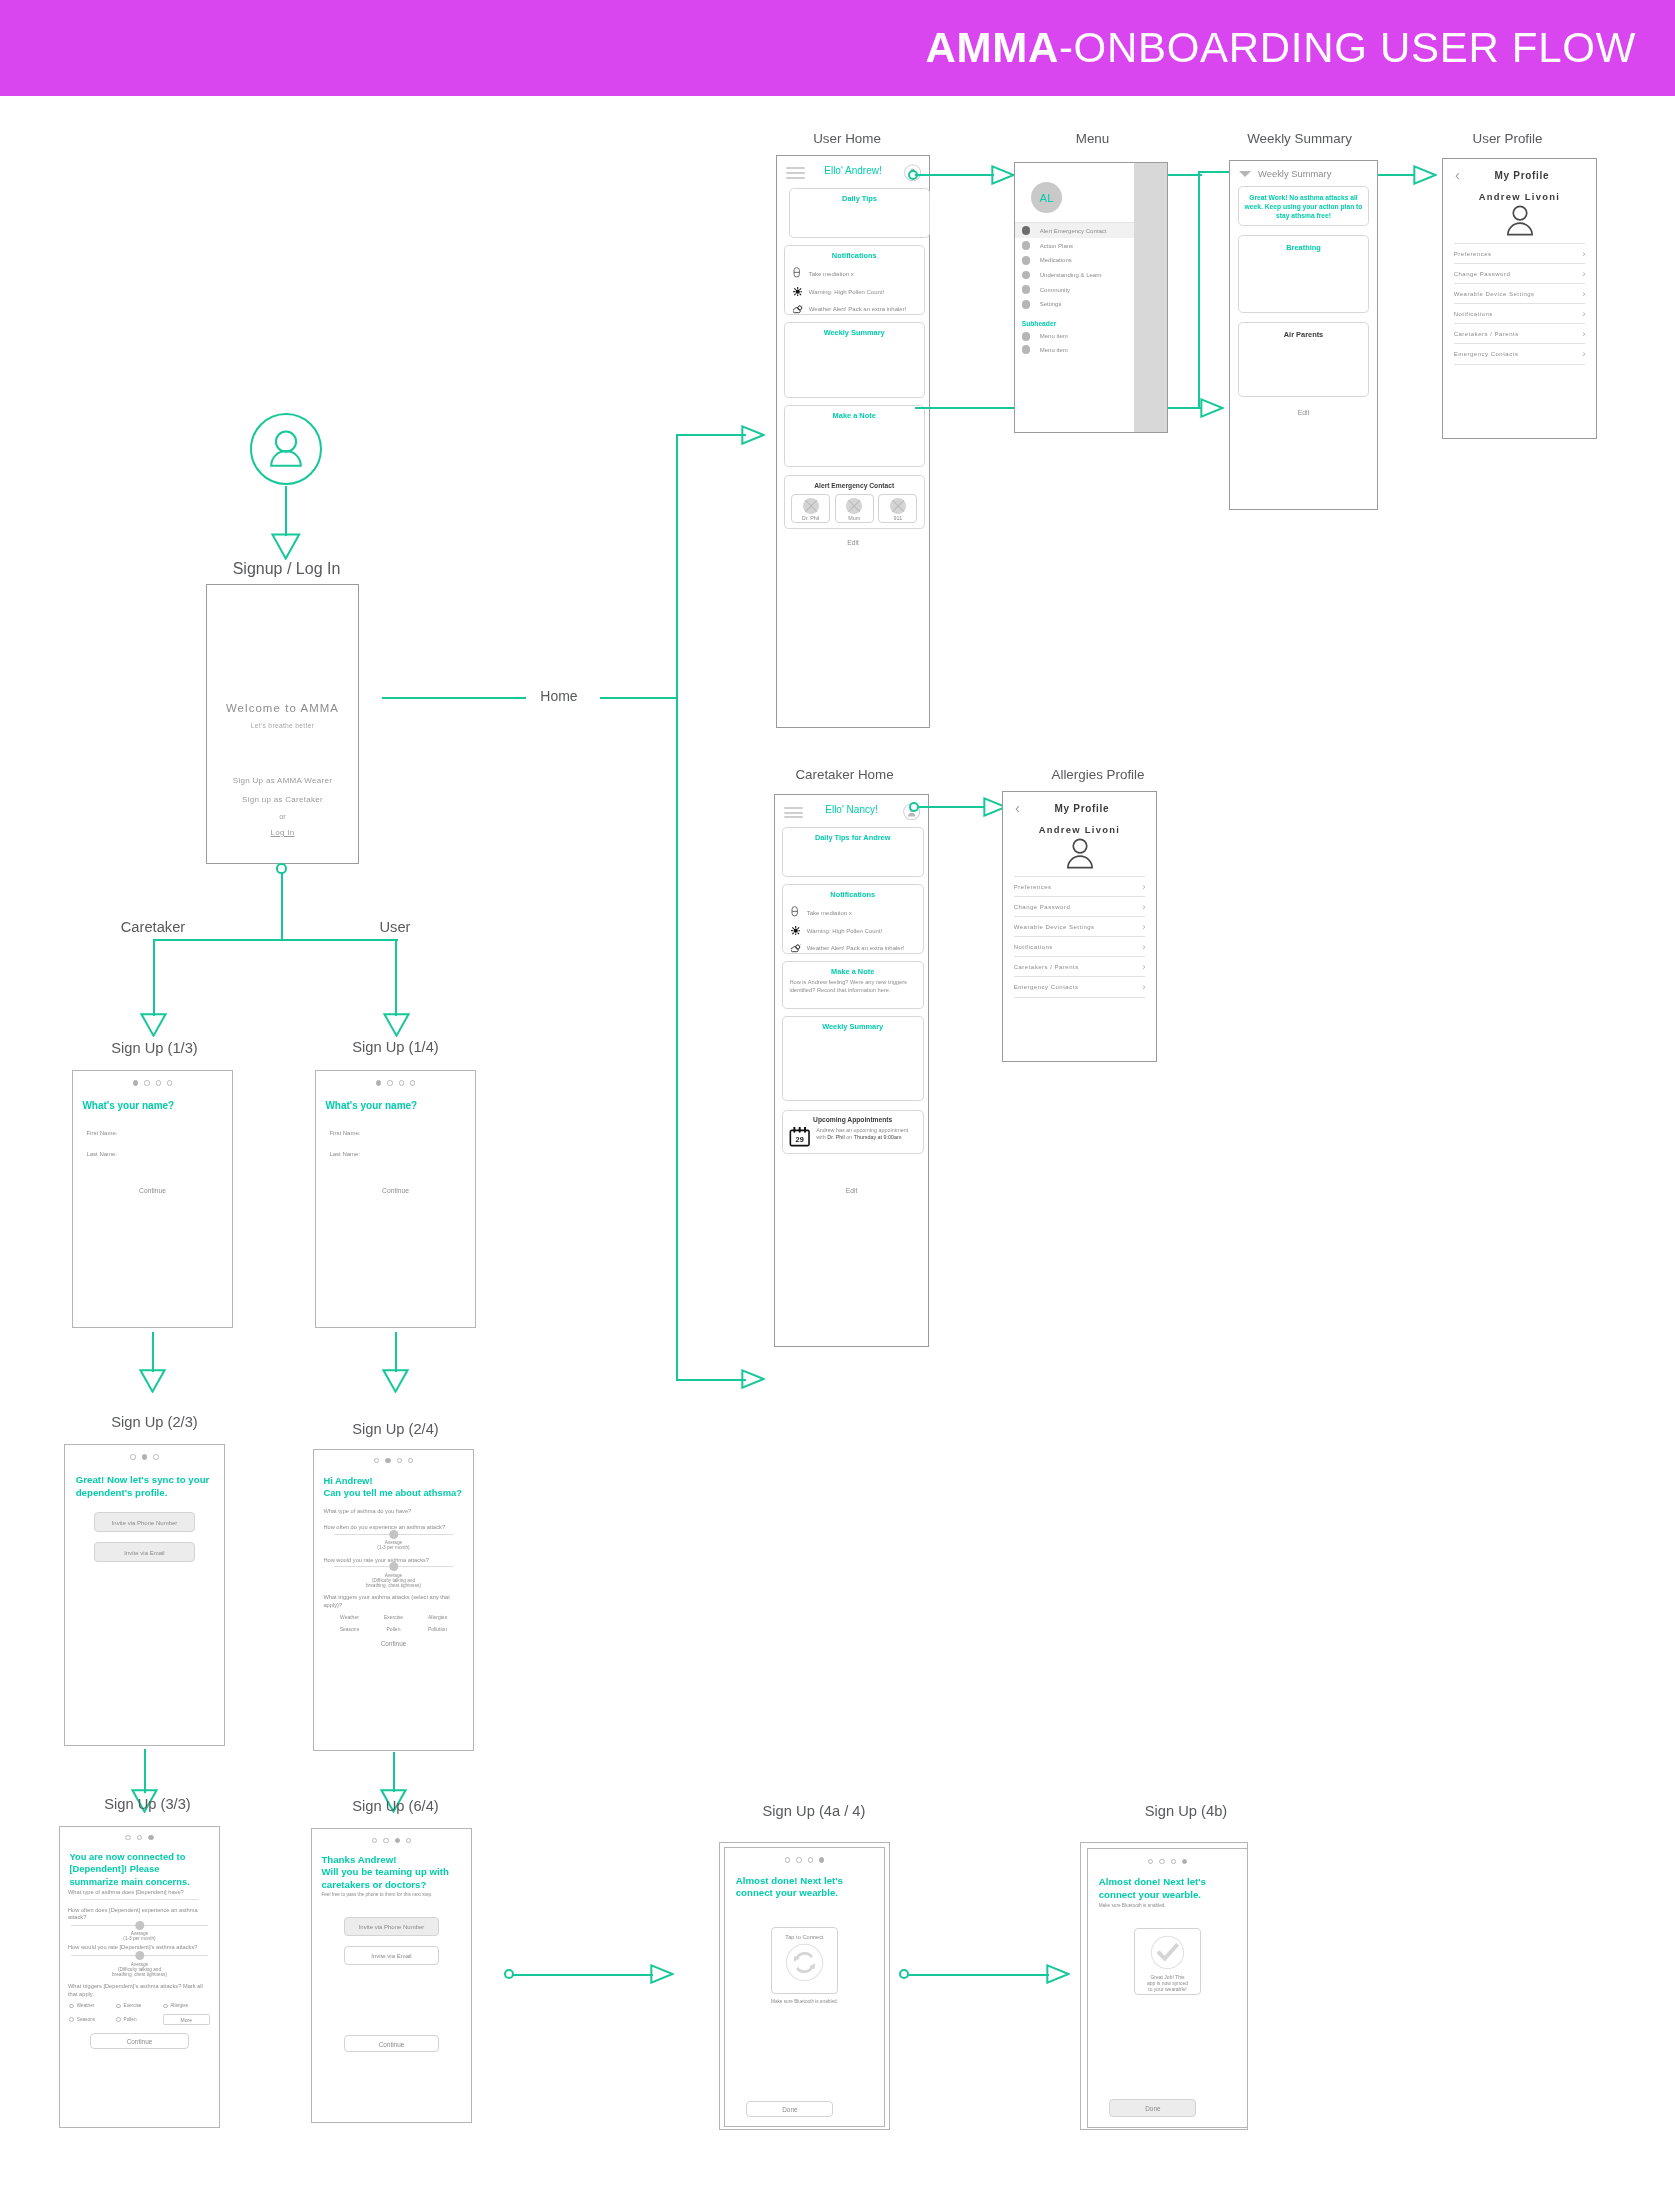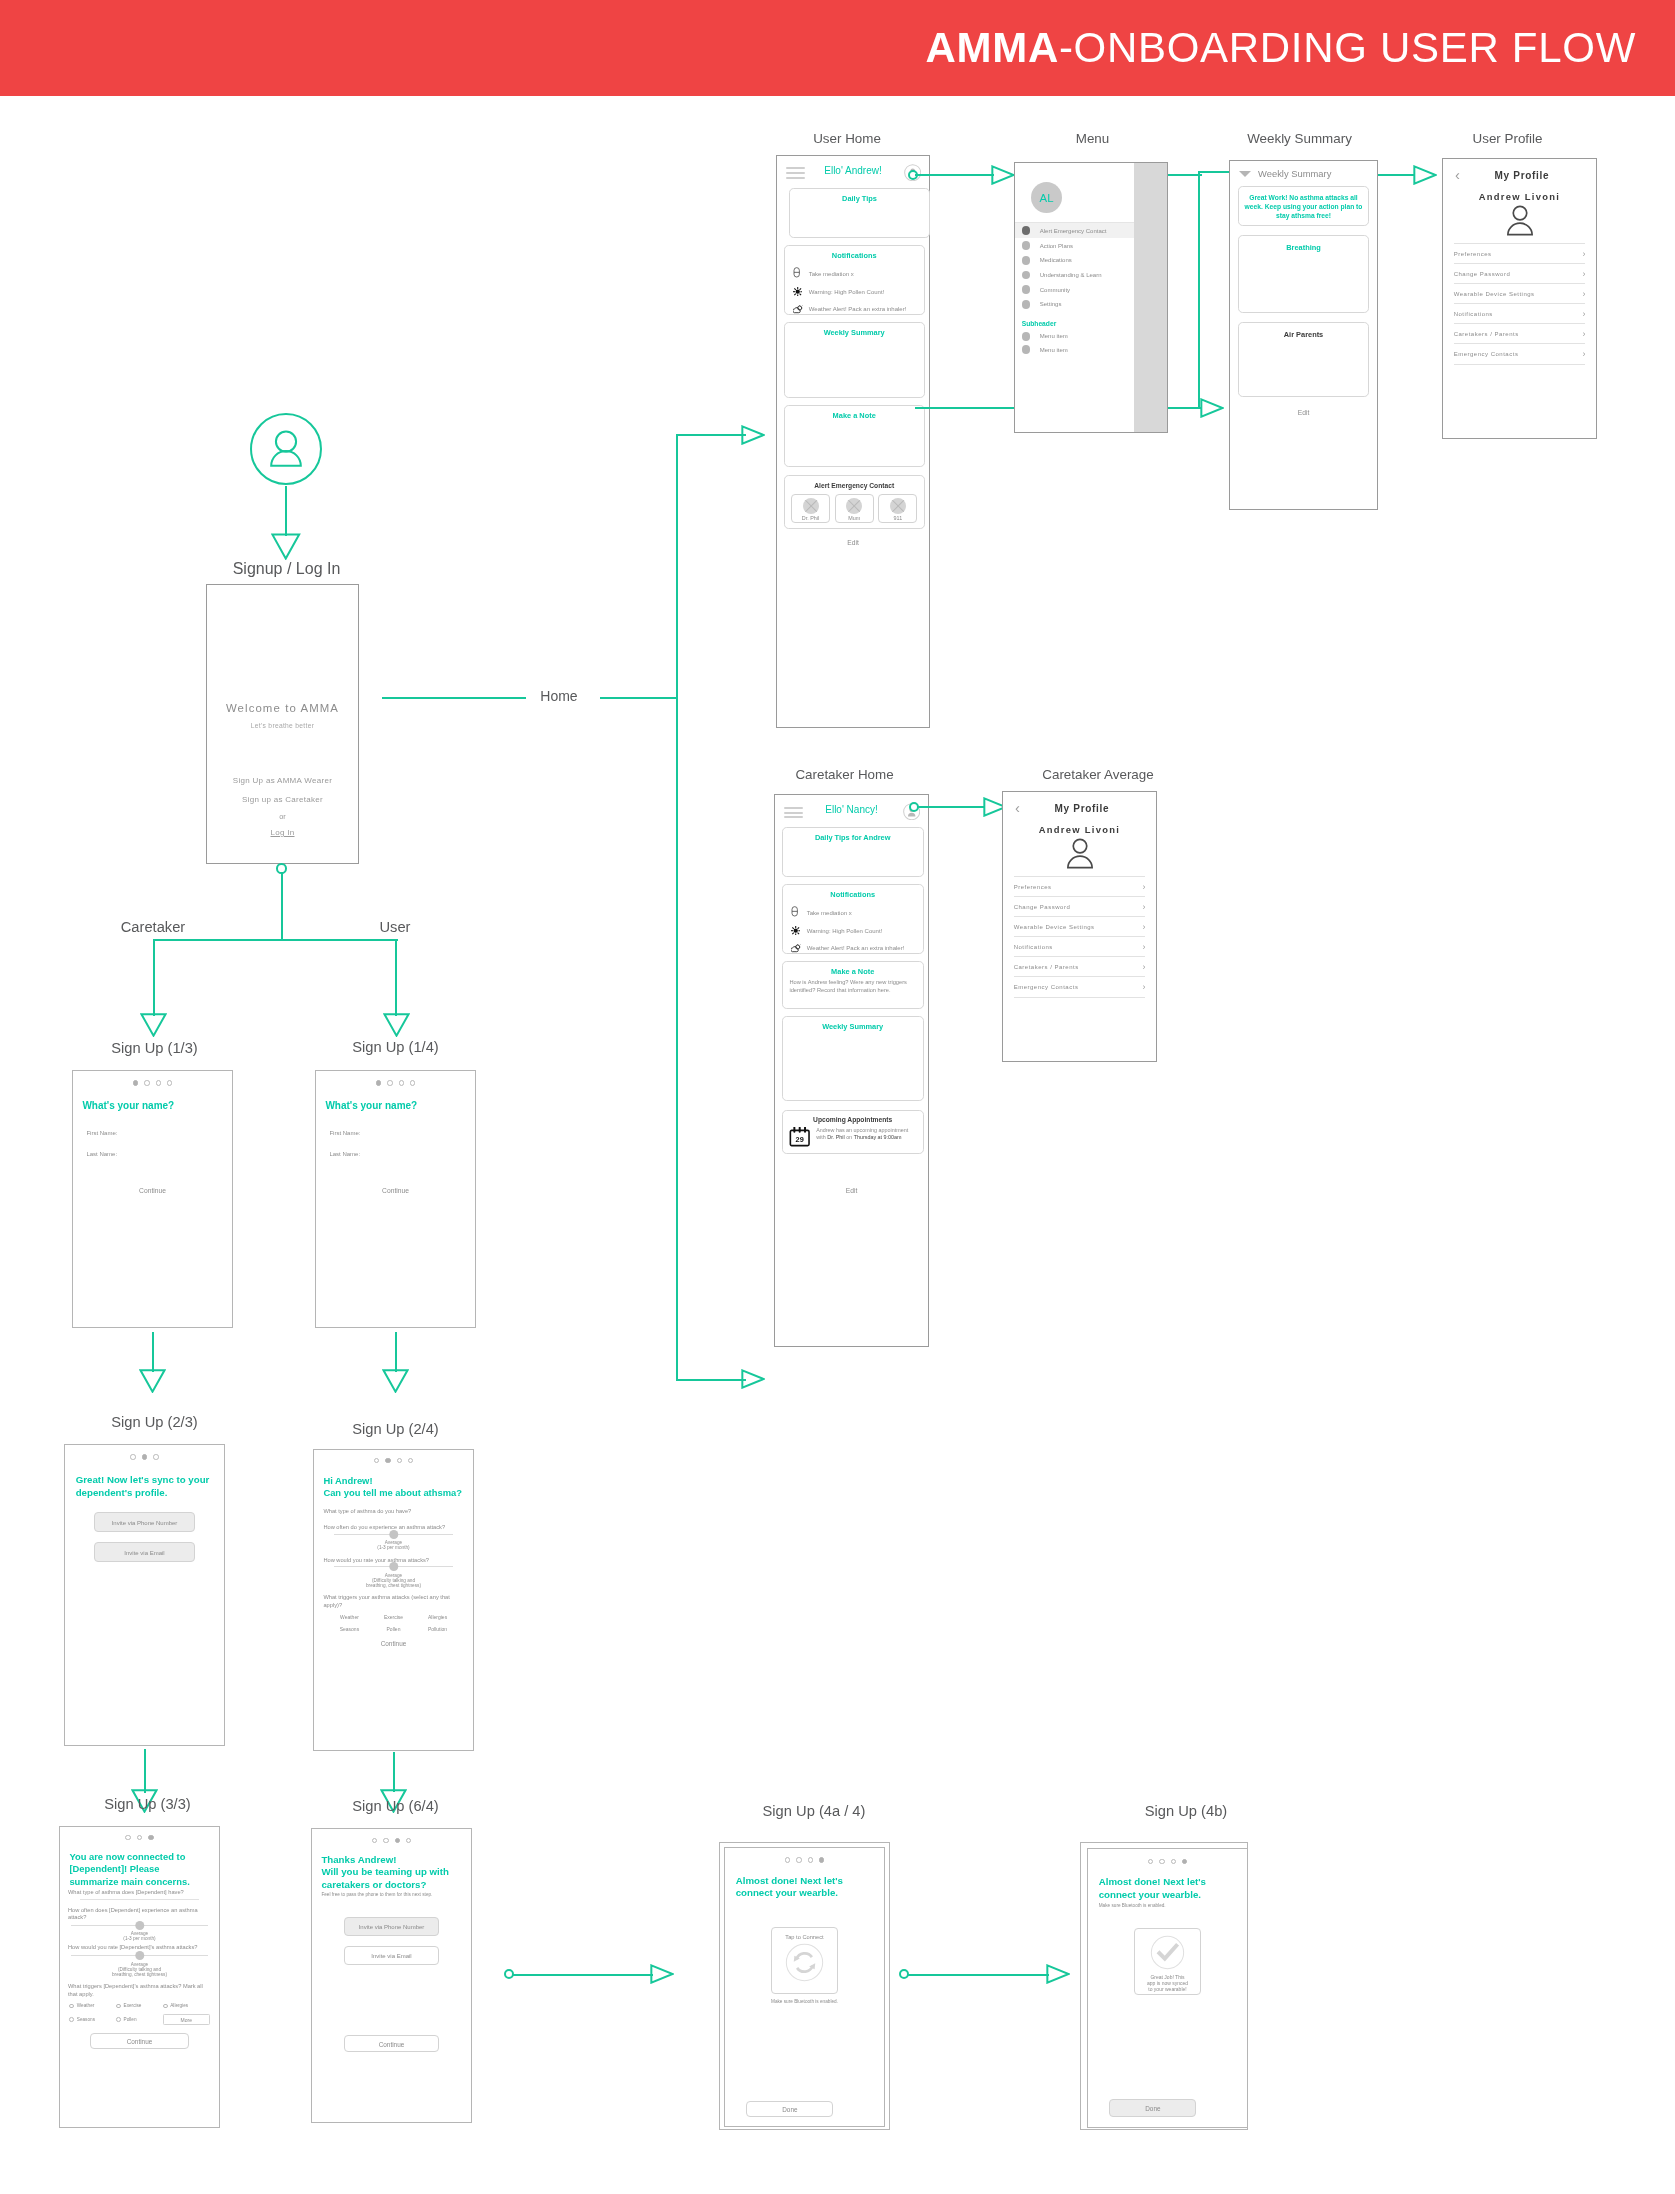--- a/index.html
+++ b/index.html
@@ -6,21 +6,21 @@
   body {
     width:1676px; height:2194px;
     background:#ffffff;
     font-family:"Liberation Sans", sans-serif;
     position:relative;
     overflow:hidden;
   }
   
   .header{
     position:absolute; left:0; top:0; width:1676px; height:96px;
-    background:#ef4444;
+    background:#d946ef;
   }
   .header-title{
     position:absolute; right:40px; top:50%; transform:translateY(-50%);
     color:#ffffff; font-size:42px; letter-spacing:0.7px; white-space:nowrap;
   }
   .header-title b{ font-weight:700; }
   .header-title span.light{ font-weight:300; }
 
   
   .flow-label{
@@ -496,21 +496,21 @@
 </div>
 
 <div class="dot-o" style="left:909px;top:802px;width:10px;height:10px;"></div>
 <div class="ln lnh" style="left:917px;top:806px;width:68px;"></div>
 <div style="position:absolute;left:983px;top:797px;">
   <svg width="24" height="20" viewBox="0 0 36 30">
       <polygon points="2,2 34,15 2,28" fill="none" stroke="#16C79A" stroke-width="3"></polygon>
     </svg>
 </div>
 
-<div class="flow-label" style="left:1004px;top:767px;width:188px;font-size:13.4px;">Caretaker Average</div>
+<div class="flow-label" style="left:1004px;top:767px;width:188px;font-size:13.4px;">Allergies Profile</div>
 <div class="screen" style="left:1002px;top:791px;width:155px;height:271px;">
   <div style="display:flex;align-items:center;padding:9.4px 12px 0 12px;">
     <span class="chev" style="font-size:14.7px;line-height:1;">‹</span>
     <span style="flex:1;text-align:center;font-size:10px;font-weight:700;color:#3b3b3b;letter-spacing:0.7px;">My Profile</span>
   </div>
   <div style="text-align:center;margin-top:8px;font-size:9.4px;font-weight:700;color:#3b3b3b;letter-spacing:1.3px;">Andrew Livoni</div>
   <div style="text-align:center;margin-top:2.7px;">
     <svg width="34" height="31" viewBox="0 0 50 46">
         <circle cx="25" cy="12" r="10" fill="none" stroke="#4a4a4a" stroke-width="2.5"></circle>
         <path d="M7 44 a18 17 0 0 1 36 0 z" fill="none" stroke="#4a4a4a" stroke-width="2.5"></path>

